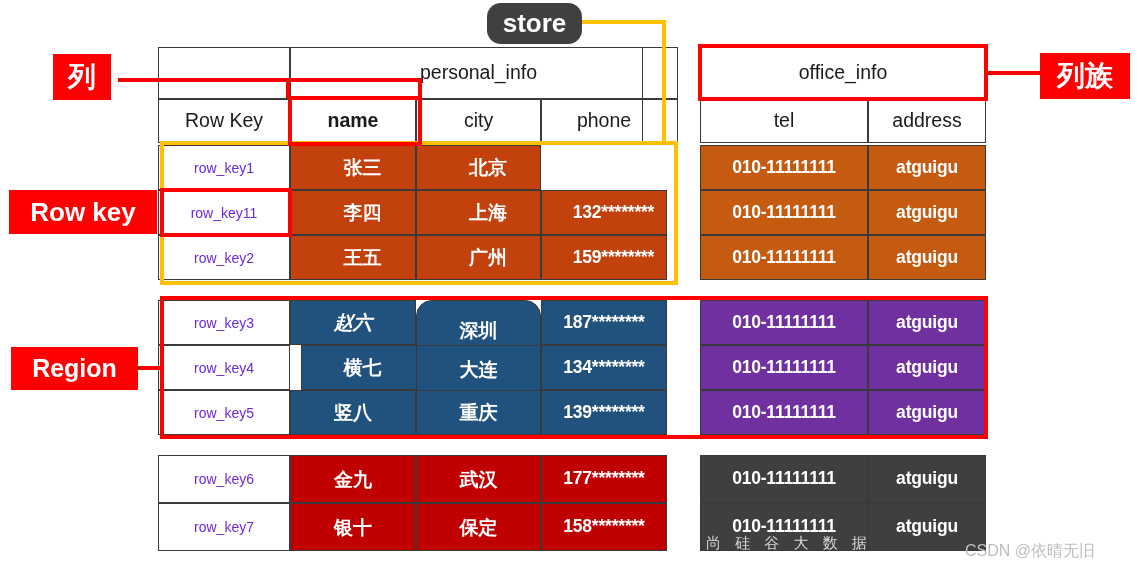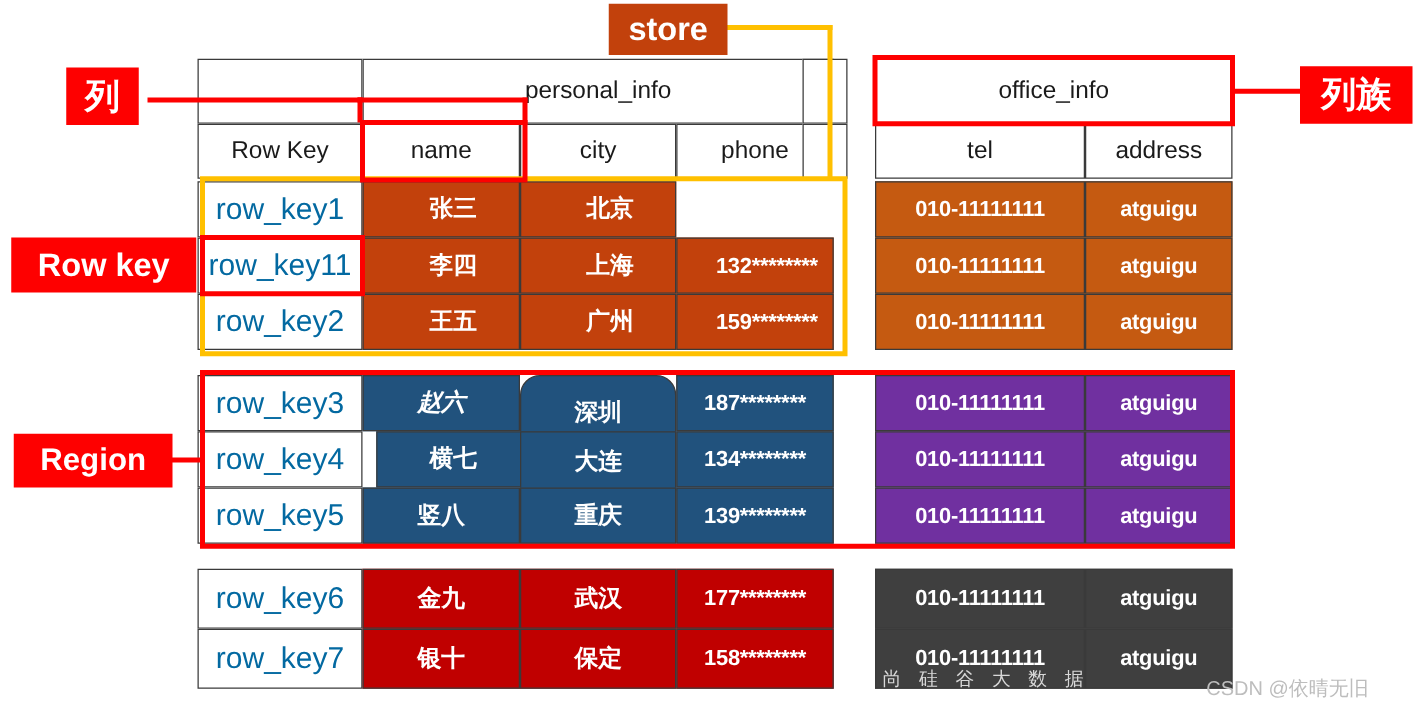--- a/index.html
+++ b/index.html
@@ -35,22 +35,22 @@
     font-size: 19px;
     line-height: 1;
     white-space: nowrap;
   }
   .cell.hdr {
     font-weight: 400;
     font-size: 19.5px;
     text-align: right;
   }
   .cell.rowkey {
-    font-size: 24px;
-    color: #0369a1;
+    font-size: 14px;
+    color: #6d28d9;
     background: #ffffff;
   }
   .cell.val {
     font-weight: bold;
     color: #ffffff;
     font-size: 19px;
   }
   .cell.val.en {
     font-size: 17.5px;
     letter-spacing: -0.2px;
@@ -70,21 +70,21 @@
     box-sizing: border-box;
     display: flex;
     align-items: center;
     justify-content: center;
     color: #ffffff;
     font-weight: bold;
     white-space: nowrap;
     z-index: 40;
   }
   .tag.red    { background: #fe0000; }
-  .tag.yellow { background: #c2410c; }
+  .tag.yellow { background: #404040; border-radius: 14px; }
 
   
   .conn {
     position: absolute;
     background: #fe0000;
     z-index: 35;
   }
   .conn.y { background: #ffc000; }
 
   
@@ -121,21 +121,21 @@
 
   <div id="watermark-faint" style="left:706px; top:534px;">尚 硅 谷 大 数 据</div>
 
   <div class="cell" style="left:158px; top:47px; width:132px; height:52px;"></div>
 
   <div class="cell hdr" style="left:290px; top:47px; width:377px; height:52px;">personal_info</div>
 
   <div class="cell" style="left:642px; top:47px; width:36px; height:52px;"></div>
 
   <div class="cell hdr" style="left:158px; top:99px; width:132px; height:44px;">Row Key</div>
-  <div class="cell hdr" style="left:290px; top:99px; width:126px; height:44px;">name</div>
+  <div class="cell hdr" style="left:290px; top:99px; width:126px; height:44px;font-weight:bold;">name</div>
   <div class="cell hdr" style="left:416px; top:99px; width:125px; height:44px;">city</div>
   <div class="cell hdr" style="left:541px; top:99px; width:126px; height:44px;">phone</div>
   <div class="cell" style="left:642px; top:99px; width:36px; height:44px;"></div>
 
   <div class="cell hdr" style="left:700px; top:47px; width:286px; height:52px;">office_info</div>
   <div class="cell hdr" style="left:700px; top:99px; width:168px; height:44px;">tel</div>
   <div class="cell hdr" style="left:868px; top:99px; width:118px; height:44px;">address</div>
 
   <div class="cell rowkey" style="left:158px; top:145px; width:132px; height:45px;">row_key1</div>
   <div class="cell val g-green" style="left:290px; top:145px; width:126px; height:45px;">张三</div>

